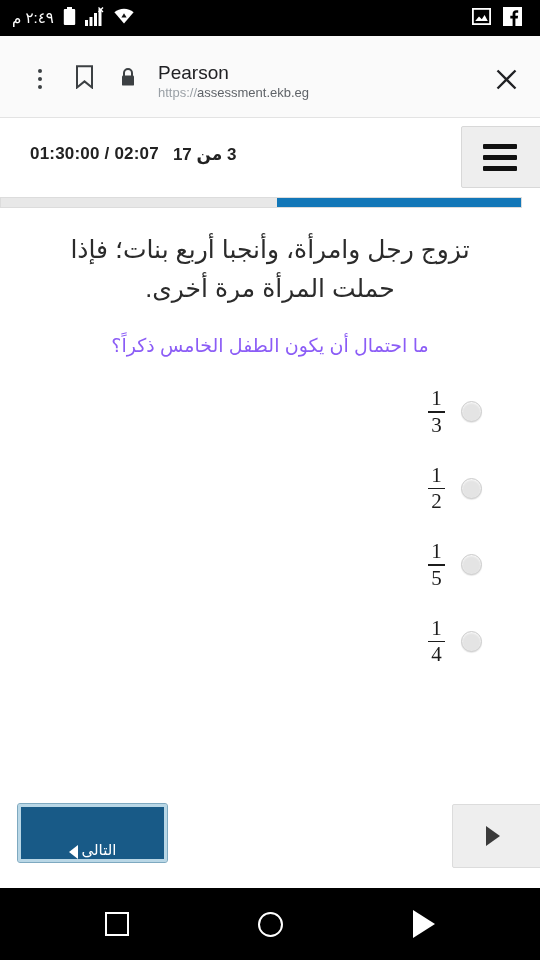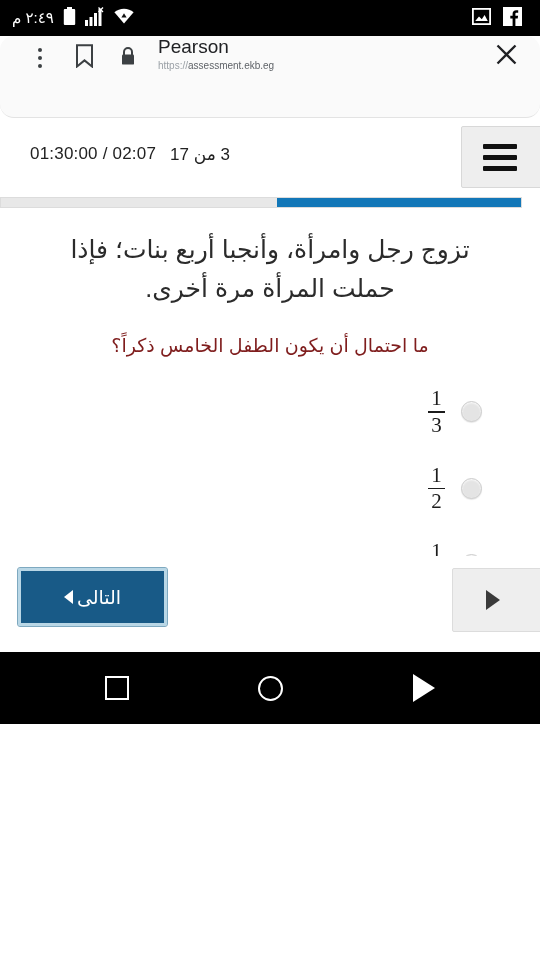--- a/index.html
+++ b/index.html
@@ -8,21 +8,21 @@
     width: 540px;
     height: 960px;
     overflow: hidden;
     background: #ffffff;
     font-family: "Liberation Sans", "DejaVu Sans", sans-serif;
   }
 
   #screen {
     position: relative;
     width: 540px;
-    height: 724px;
+    height: 960px;
     background: #ffffff;
     display: flex;
     flex-direction: column;
   }
 
   
   .status-bar {
     height: 36px;
     background: #000000;
     color: #ffffff;
@@ -52,24 +52,23 @@
     padding-right: 6px;
   }
   .ic { display: block; }
 
   
   .browser-bar {
     flex: 0 0 82px;
     background: #fafafa;
     border-bottom: 1px solid #e3e3e3;
     display: flex;
-    align-items: flex-start;
-    direction: ltr;
-    padding: 0 14px 8px 18px;
-    border-radius: 14px;
+    align-items: flex-end;
+    direction: ltr;
+    padding: 0 14px 16px 18px;
   }
   .bb-icon {
     width: 44px;
     height: 44px;
     display: flex;
     align-items: center;
     justify-content: center;
     flex: 0 0 auto;
   }
   .dots {
@@ -93,21 +92,21 @@
     line-height: 1.15;
   }
   .bb-title {
     font-size: 19px;
     color: #202124;
     white-space: nowrap;
     overflow: hidden;
     text-overflow: ellipsis;
   }
   .bb-url {
-    font-size: 10px;
+    font-size: 13px;
     color: #5f6368;
     white-space: nowrap;
     overflow: hidden;
     text-overflow: ellipsis;
     margin-top: 2px;
   }
   .bb-url .scheme { color: #9aa0a6; }
   .bb-close {
     width: 40px; height: 40px;
     display: flex; align-items: center; justify-content: center;
@@ -116,20 +115,21 @@
 
   
   .exam-header {
     position: relative;
     flex: 0 0 72px;
     background: #ffffff;
     display: flex;
     align-items: center;
     direction: ltr;
     padding-left: 30px;
+    font-weight: bold;
   }
   .timer-row {
     display: flex;
     align-items: center;
     gap: 14px;
     font-size: 17px;
     color: #222222;
   }
   .timer-value { white-space: nowrap; letter-spacing: 0.2px; }
   .question-counter { direction: rtl; white-space: nowrap; }
@@ -191,21 +191,21 @@
     font-size: 25px;
     line-height: 1.55;
     color: #2b2b2b;
     text-align: center;
     padding: 0 28px;
   }
   .q-prompt {
     margin-top: 24px;
     font-size: 19px;
     line-height: 1.5;
-    color: #7f1d1d;
+    color: #8b5cf6;
     text-align: center;
   }
 
   
   .options {
     margin-top: 28px;
     display: flex;
     flex-direction: column;
     gap: 29px;
     padding-right: 2px;
@@ -258,23 +258,23 @@
     position: absolute;
     left: 18px;
     top: 12px;
     width: 149px;
     height: 58px;
     background: #185a87;
     border: 3px solid #b9d7e6;
     outline: 1px solid #7ea9c0;
     border-radius: 2px;
     color: #ffffff;
-    font-size: 19px;
-    display: flex;
-    align-items: center;
+    font-size: 15px;
+    display: flex;
+    align-items: flex-end;
     justify-content: center;
     gap: 4px;
     direction: rtl;
   }
   .btn-next .tri-left {
     width: 0; height: 0;
     border-top: 7px solid transparent;
     border-bottom: 7px solid transparent;
     border-right: 9px solid #ffffff;
     display: block;

